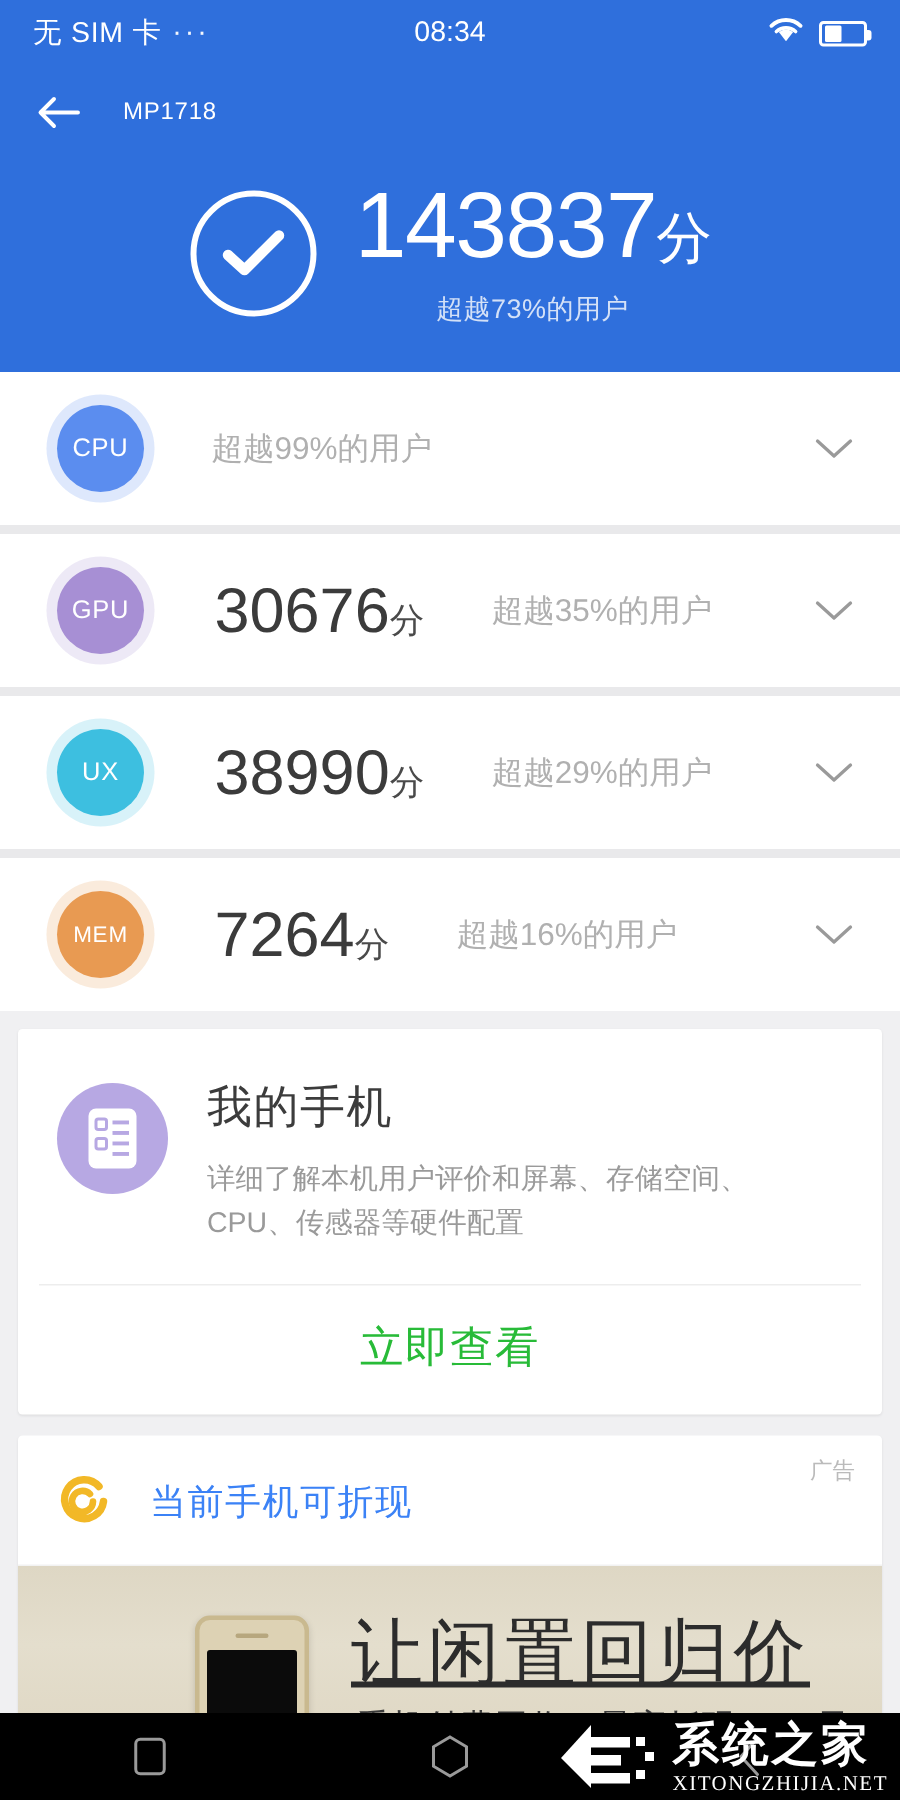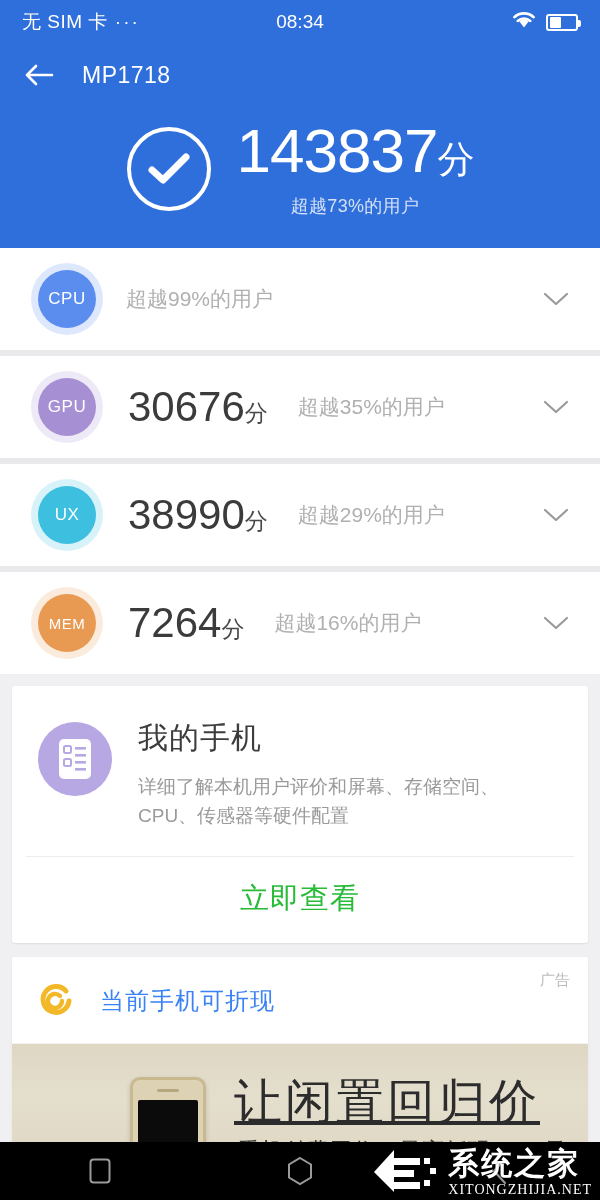--- a/index.html
+++ b/index.html
@@ -32,38 +32,38 @@
   .battery:after{
     content:""; position:absolute; right:-5px; top:4px;
     width:3px;height:7px;background:#fff;border-radius:0 2px 2px 0;
   }
   .battery i{display:block;height:11px;width:11px;background:#fff;margin-left:2px;border-radius:1px;}
 
   
   .header{background:#2f6fdc; padding:0 0 30px 0;}
   .titlebar{height:62px; display:flex; align-items:center; padding:0 22px; gap:26px;}
   .back-arrow{width:34px;height:34px;display:flex;align-items:center;justify-content:center;}
-  .page-title{color:#fff; font-size:23px; letter-spacing:.5px;}
+  .page-title{color:#fff; font-size:16px; letter-spacing:.5px;}
 
   .score-wrap{display:flex; align-items:center; justify-content:center; gap:26px; margin-top:14px;}
   .check-circle{
     width:84px;height:84px;border-radius:50%;
     border:4px solid #fff; display:flex;align-items:center;justify-content:center;
     flex:none;
   }
   .score-col{display:flex;flex-direction:column;}
   .score-main{color:#fff; font-size:62px; line-height:1; font-weight:400; letter-spacing:-1px;}
   .score-main .unit{font-size:37px;}
   .score-sub{color:#d4e1f7; font-size:18px; margin-top:12px; text-align:center; letter-spacing:.3px;}
 
   
   .rows{background:#e9e9eb;}
   .row{
     background:#fff; height:102px; display:flex; align-items:center;
-    padding:0 24px 0 38px; margin-bottom:6px;
+    padding:0 24px 0 38px; margin-bottom:6px;gap:15px;
   }
   .badge{
     width:58px;height:58px;border-radius:50%;
     display:flex;align-items:center;justify-content:center;
     color:#fff; font-size:17px; letter-spacing:.5px; flex:none;
   }
   .badge.cpu{background:#5b8def; box-shadow:0 0 0 7px rgba(91,141,239,.20);}
   .badge.gpu{background:#a78fd4; box-shadow:0 0 0 7px rgba(167,143,212,.20);}
   .badge.ux {background:#3dbfe0; box-shadow:0 0 0 7px rgba(61,191,224,.20);}
   .badge.mem{background:#e89a52; box-shadow:0 0 0 7px rgba(232,154,82,.20);}

